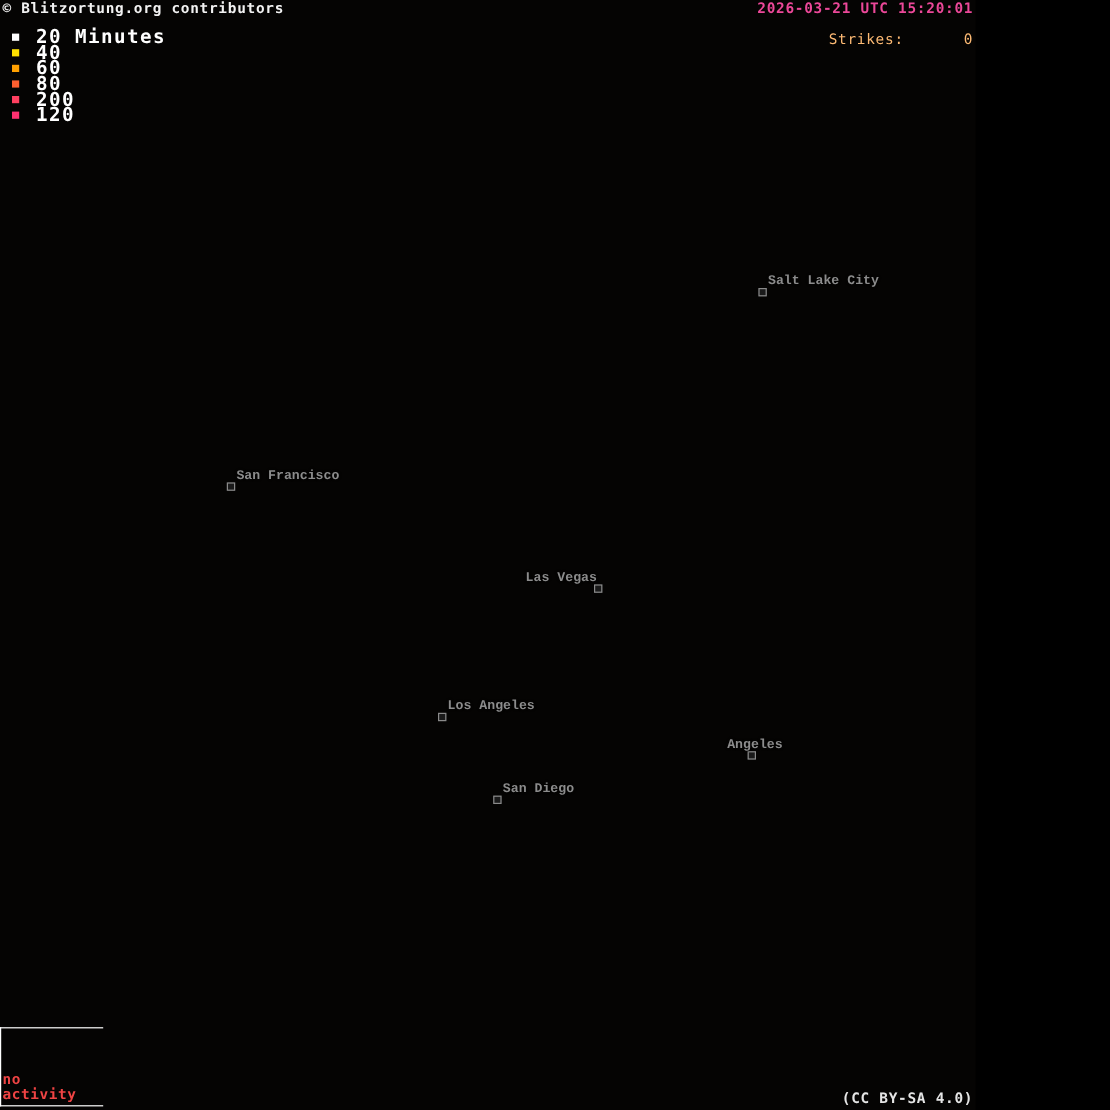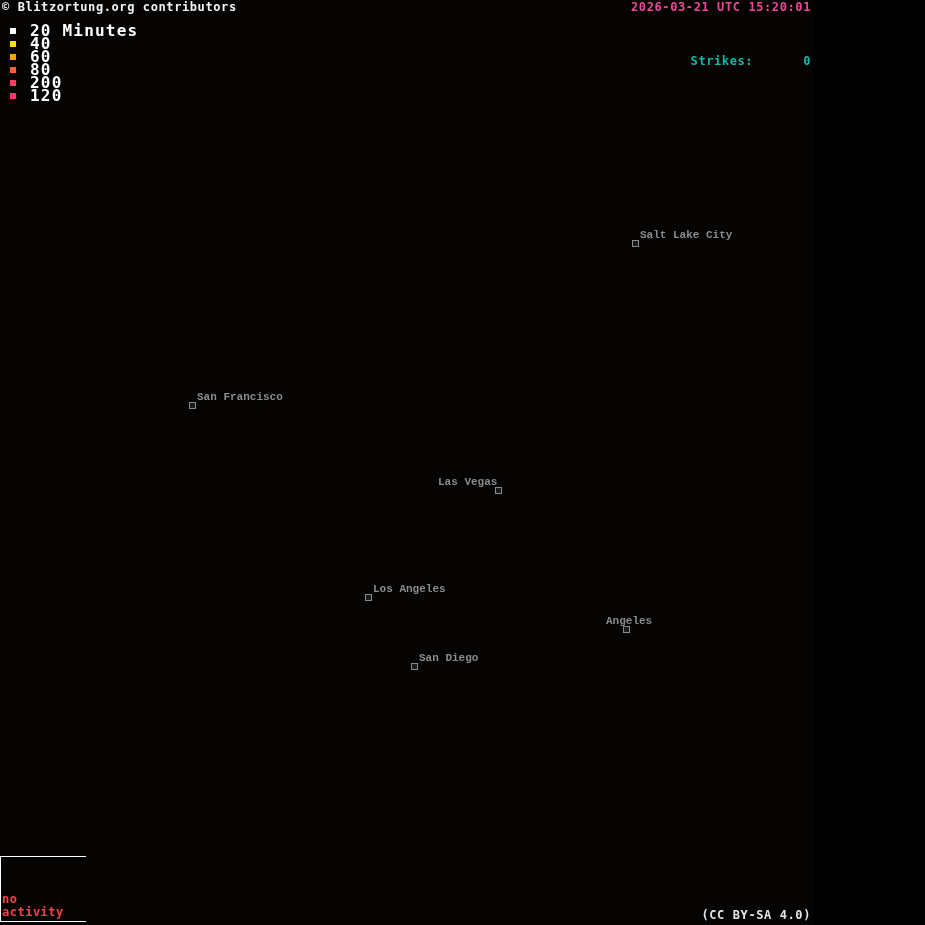--- a/index.html
+++ b/index.html
@@ -43,26 +43,25 @@
     color: #ec4899;
     letter-spacing: 0.6px;
     white-space: nowrap;
     line-height: 14px;
   }
   .strikes {
     position: absolute;
     top: 26px;
     right: 2px;
     font-size: 12px;
-    font-weight: bold;
-    color: #14b8a6;
+    font-weight: normal;
+    color: #fdba74;
     letter-spacing: 0.6px;
     white-space: nowrap;
     line-height: 14px;
-    margin-top: 28px;
   }
   .strikes .strikes-count {
     display: inline-block;
     min-width: 50px;
     text-align: right;
   }
 
   
   .legend {
     position: absolute;

